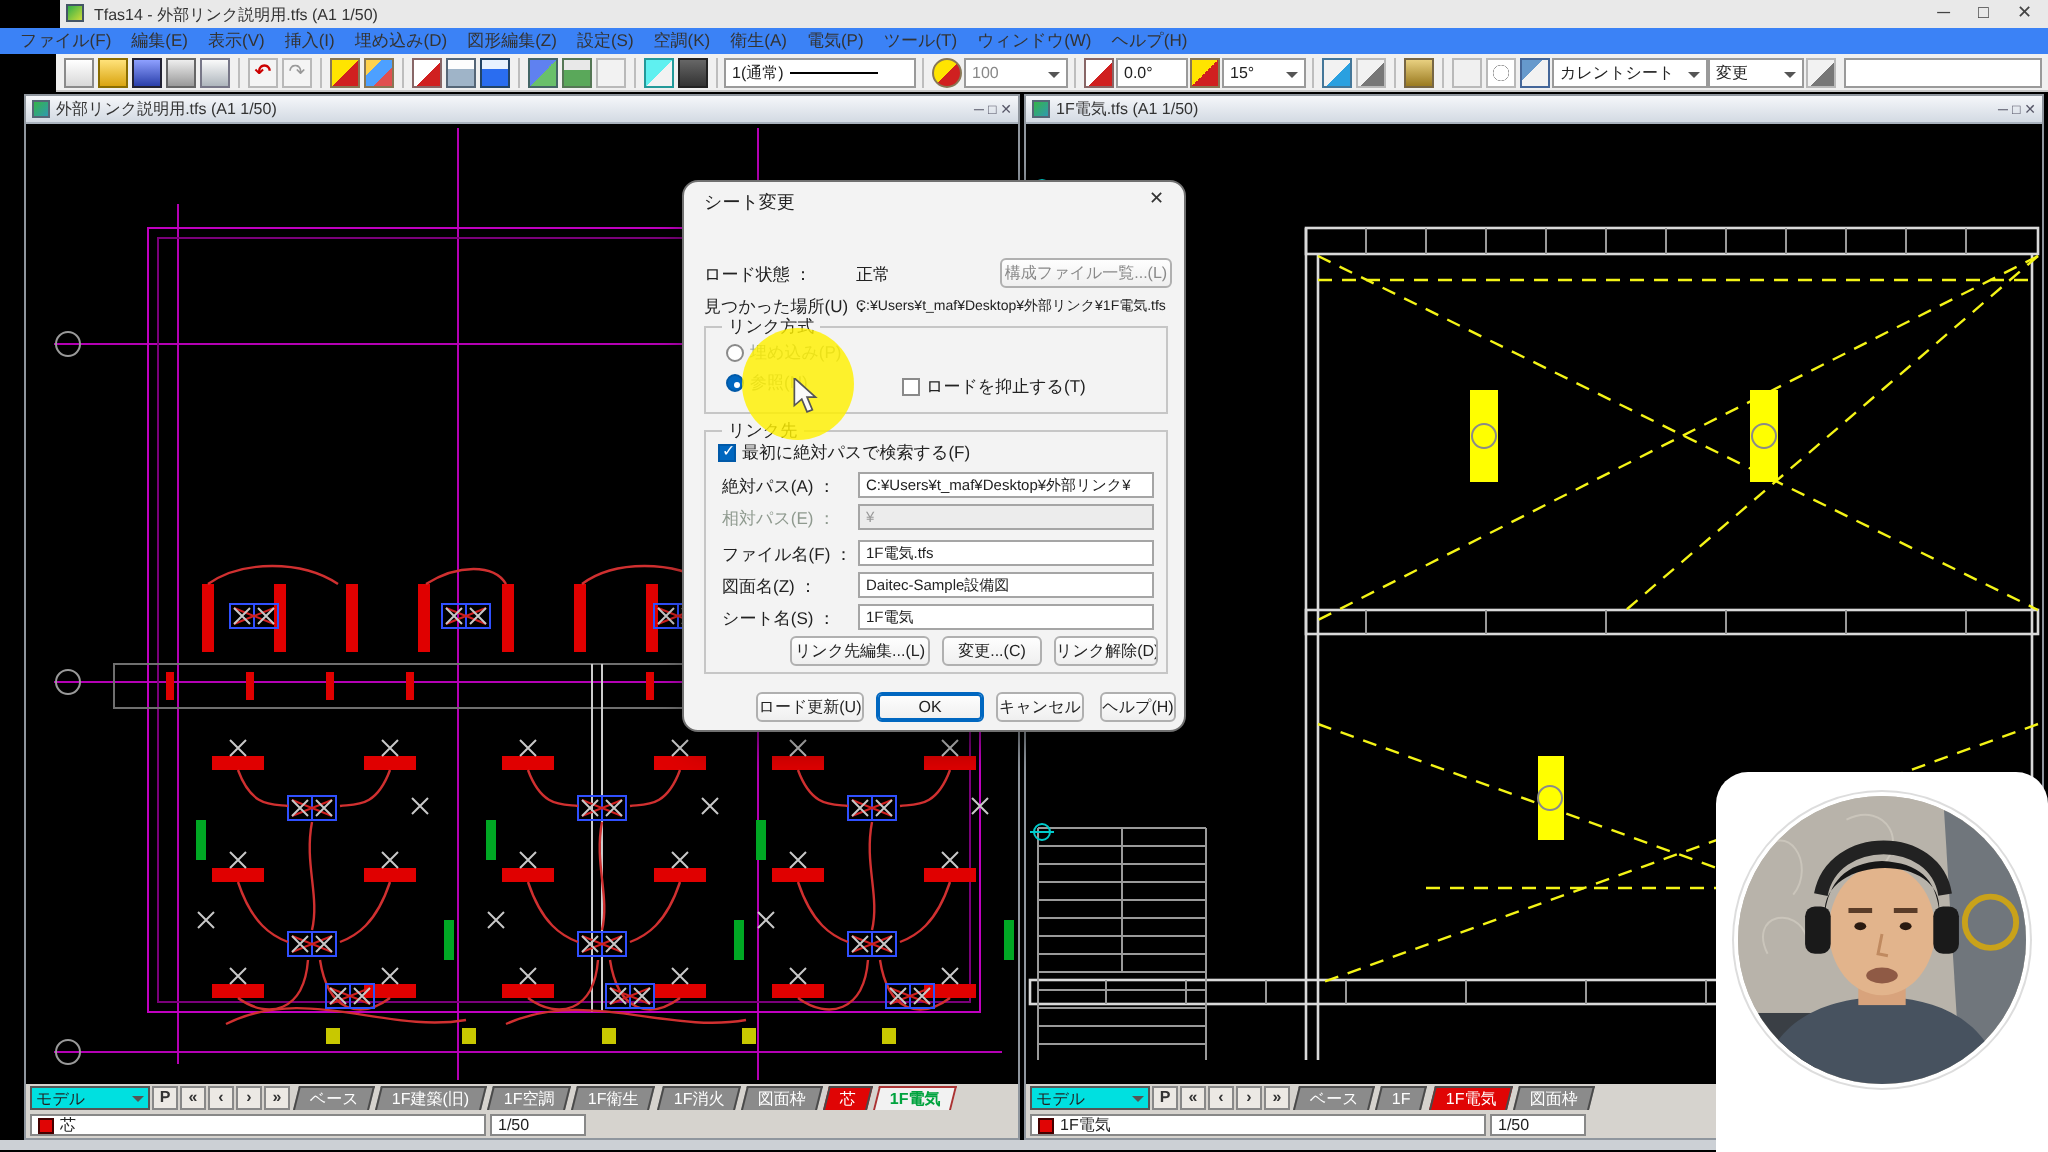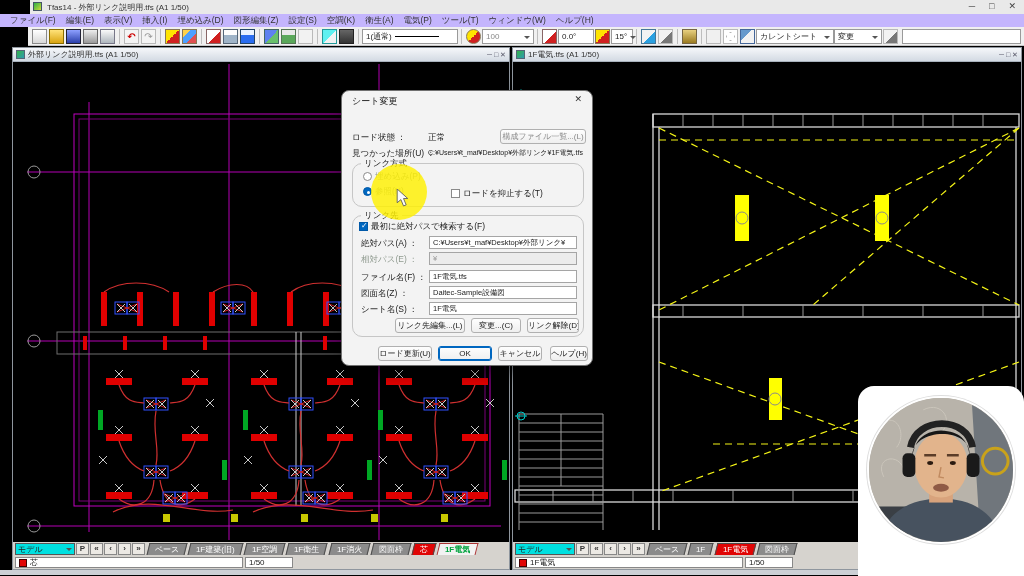--- a/index.html
+++ b/index.html
@@ -7,21 +7,21 @@
   body{position:relative;background:#000;font-family:"Liberation Sans","DejaVu Sans",sans-serif;color:#222}
 
   
   #titlebar{position:absolute;left:0;top:0;width:1024px;height:14px;background:#e9e9e9;font-size:8px}
   #art-tl{position:absolute;left:0;top:0;width:30px;height:14px;background:#000}
   #app-icon{position:absolute;left:33px;top:2px;width:9px;height:9px;background:linear-gradient(135deg,#2fae49,#cddc39);border:1px solid #456}
   #app-title{position:absolute;left:47px;top:2px;color:#333;white-space:nowrap}
   #win-ctrls{position:absolute;right:8px;top:1px;font-size:9px;color:#444;display:flex;gap:14px}
 
   
-  #menubar{position:absolute;left:0;top:14px;width:1024px;height:13px;background:#c4b5fd;display:flex;align-items:center;padding-left:5px;font-size:8.5px;color:#333}
+  #menubar{position:absolute;left:0;top:14px;width:1024px;height:13px;background:#3b82f6;display:flex;align-items:center;padding-left:5px;font-size:8.5px;color:#333}
   .mitem{padding:0 5px;white-space:nowrap}
 
   
   #toolbar{position:absolute;left:0;top:27px;width:1024px;height:19px;background:#f0f0f0;border-bottom:1px solid #c9c9c9;display:flex;align-items:center;padding-left:31px}
   #art-tb{position:absolute;left:0;top:27px;width:28px;height:19px;background:#000;z-index:3}
   .ti{width:15px;height:15px;margin:0 1px;display:inline-block;font-size:10px;line-height:13px;text-align:center;border:1px solid #b9b9b9;background:#e8e8e8;flex:none}
   .t-new{background:linear-gradient(#ffffff,#d8d8d8);border-color:#8a8a8a}
   .t-open{background:linear-gradient(#ffe27a,#d9a410);border-color:#8a6d00}
   .t-save{background:linear-gradient(#8ea0ff,#2a3faa);border-color:#223}
   .t-find{background:linear-gradient(#eee,#999);border-color:#666}
@@ -78,21 +78,21 @@
   #dlg-tabstrip{position:absolute;left:0;top:19px;width:252px;height:16px;border-bottom:1px solid #bbb}
   .dtab{position:absolute;top:1px;height:15px;line-height:15px;padding:0 7px;color:#333}
   .dtab.active{background:#fbfbfb;border:1px solid #bbb;border-bottom:1px solid #fbfbfb;top:0;height:17px;border-radius:2px 2px 0 0}
   .dlbl{position:absolute;white-space:nowrap}
   .dval{position:absolute;white-space:nowrap}
   .dlg-field{position:absolute;background:#fff;border:1px solid #a5a5a5;height:13px;font-size:7.5px;padding:0 3px;line-height:11px;overflow:hidden;white-space:nowrap}
   .dlg-field.disabled{background:#ececec;color:#999}
   .btn{position:absolute;background:linear-gradient(#fefefe,#efefef);border:1px solid #b0b0b0;border-radius:3px;font-size:8px;text-align:center;height:15px;line-height:13px;white-space:nowrap;overflow:hidden}
   .btn.ok{border-color:#0067c0;box-shadow:0 0 0 1px #0067c0 inset}
   .btn.gray{color:#8a8a8a}
-  .groupbox{position:absolute;border:1px solid #c6c6c6;border-radius:10px}
+  .groupbox{position:absolute;border:1px solid #c6c6c6;border-radius:0}
   .grouplabel{position:absolute;top:-6px;left:8px;background:#f3f3f3;padding:0 3px;font-size:8.5px}
   .radio{width:9px;height:9px;border-radius:50%;border:1px solid #8a8a8a;background:#fff;display:inline-block;vertical-align:-2px;margin-right:3px}
   .radio.sel{background:#0067c0;border-color:#0059a8;position:relative}
   .radio.sel::after{content:"";position:absolute;left:2.5px;top:2.5px;width:3px;height:3px;background:#fff;border-radius:50%}
   .checkbox{width:9px;height:9px;border:1px solid #8a8a8a;background:#fff;display:inline-block;vertical-align:-2px;margin-right:3px;position:relative}
   .checkbox.checked{background:#0067c0;border-color:#0059a8}
   .checkbox.checked::after{content:"✓";position:absolute;left:1px;top:-2px;color:#fff;font-size:8px}
   .graytext{color:#8f9a8f}
   #cursor-hl{position:absolute;left:29px;top:73px;width:56px;height:56px;border-radius:50%;background:rgba(255,240,0,.82);z-index:5}
   #cursor-arrow{position:absolute;left:54px;top:98px;z-index:6}
@@ -168,21 +168,21 @@
   <span class="tcombo" style="width:52px;color:#888">
     <span style="flex:1">100</span>
     <i class="dd"></i>
   </span>
   <span class="tsep"></span>
   <span class="ti t-pen"></span>
   <span class="tfield" style="width:36px">
     <span>0.0°</span>
   </span>
   <span class="ti t-meas"></span>
-  <span class="tcombo" style="width:22px">
+  <span class="tcombo" style="width:42px">
     <span style="flex:1">15°</span>
     <i class="dd"></i>
   </span>
   <span class="tsep"></span>
   <span class="ti t-d1"></span>
   <span class="ti t-d2"></span>
   <span class="tsep"></span>
   <span class="ti t-d3"></span>
   <span class="tsep"></span>
   <span class="ti t-d4"></span>

